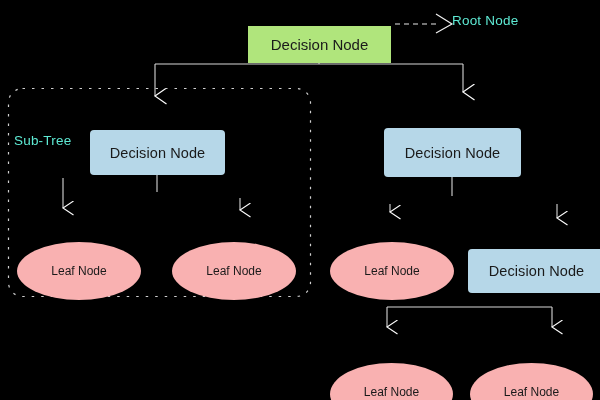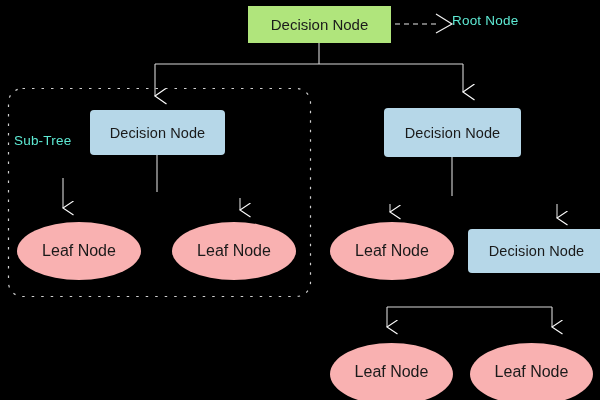--- a/index.html
+++ b/index.html
@@ -1,23 +1,23 @@
 <!DOCTYPE html>
 <html><head>
 <meta charset="utf-8">
 <style>
   html,body{margin:0;padding:0;background:#000;}
   body{width:600px;height:400px;overflow:hidden;font-family:"Liberation Sans",sans-serif;}
   #stage{position:relative;width:600px;height:400px;background:#000;}
   #stage > svg{position:absolute;left:0;top:0;width:600px;height:400px;}
 
   .node{position:absolute;display:flex;align-items:center;justify-content:center;
-        text-align:center;color:#1a1a1a;box-sizing:border-box;}
+        text-align:center;color:#1a1a1a;box-sizing:border-box;margin-top:20px;}
   .decision{background:#b6d7e8;border-radius:4px;font-size:14.5px;letter-spacing:.1px;}
-  .leaf{background:#f9b1b1;border-radius:50%;font-size:16px;}
+  .leaf{background:#f9b1b1;border-radius:50%;font-size:12px;}
   .root-box{background:#b0e57c;border-radius:0;font-size:15px;}
 
   .tag{position:absolute;color:#5eead4;font-size:13.5px;font-weight:normal;
        letter-spacing:.2px;white-space:nowrap;}
 </style>
 </head>
 <body>
 
 <div id="stage">
 

